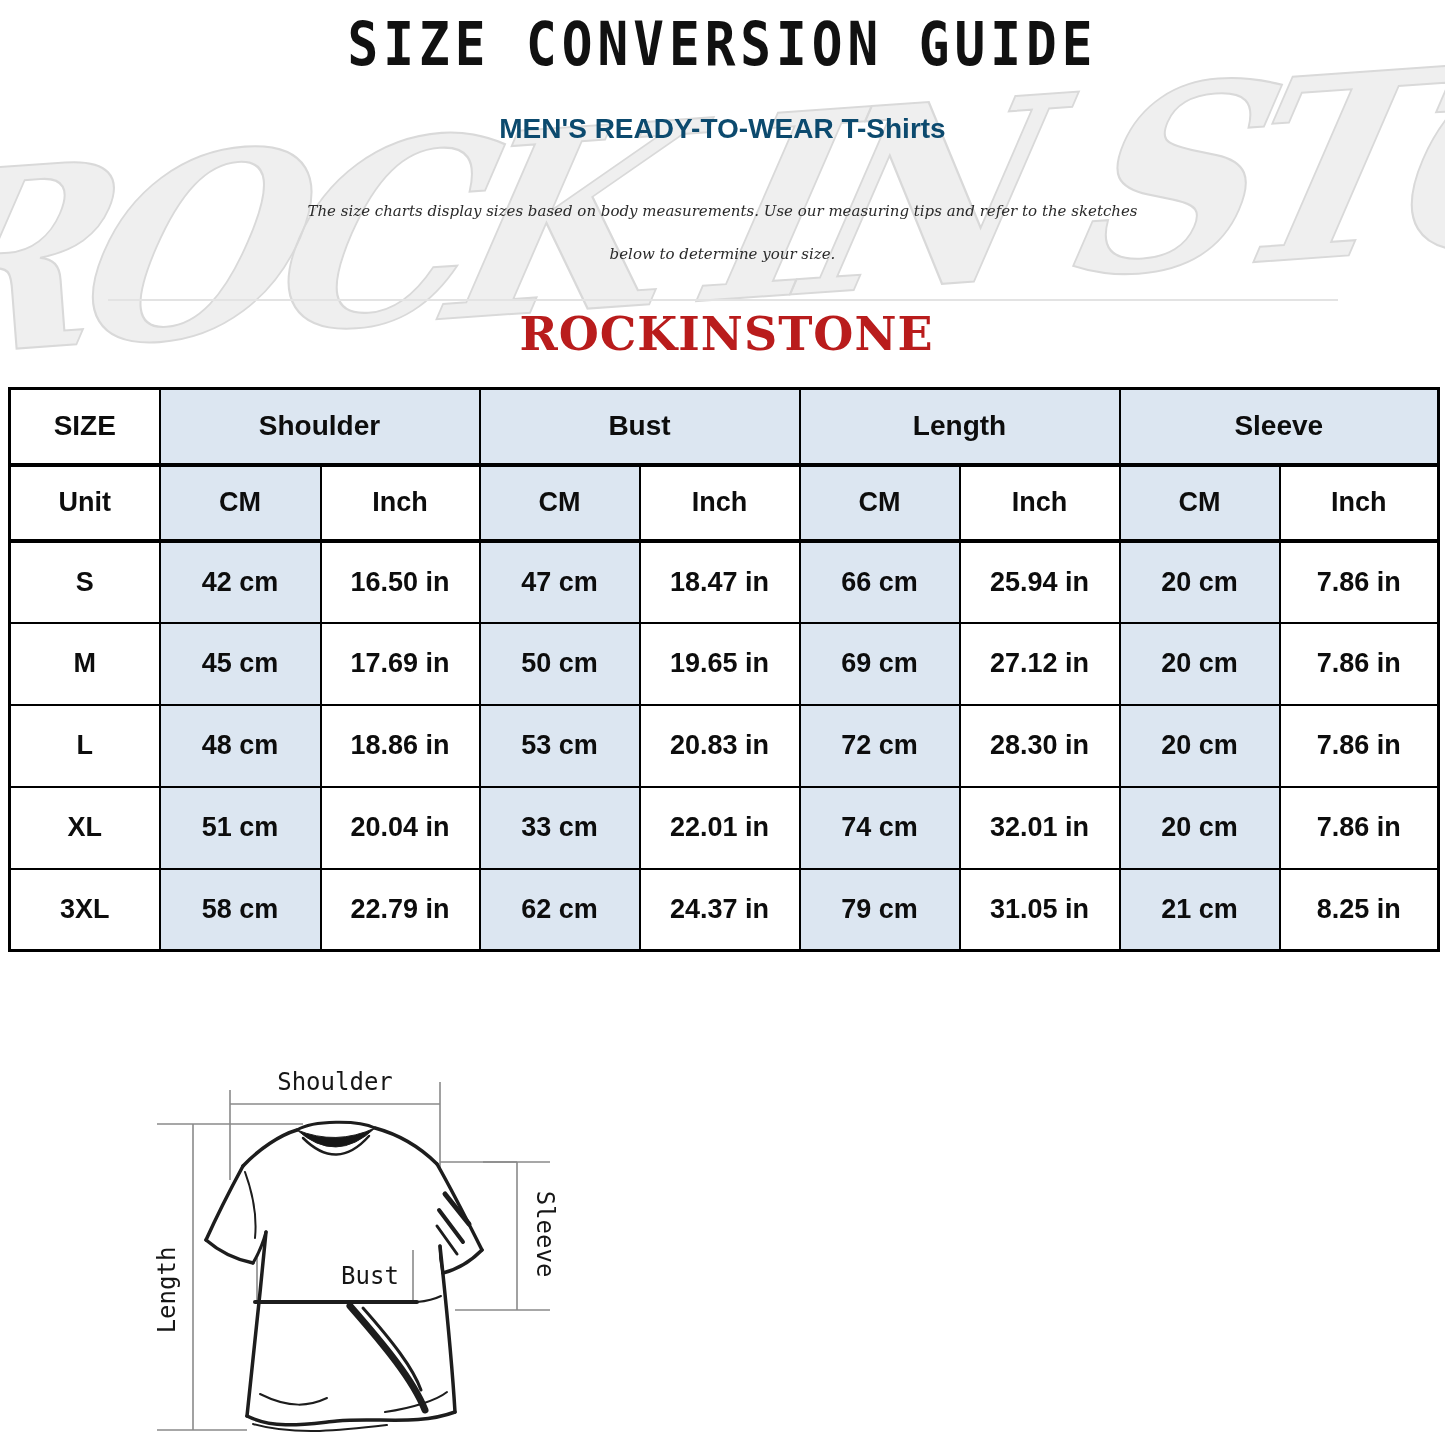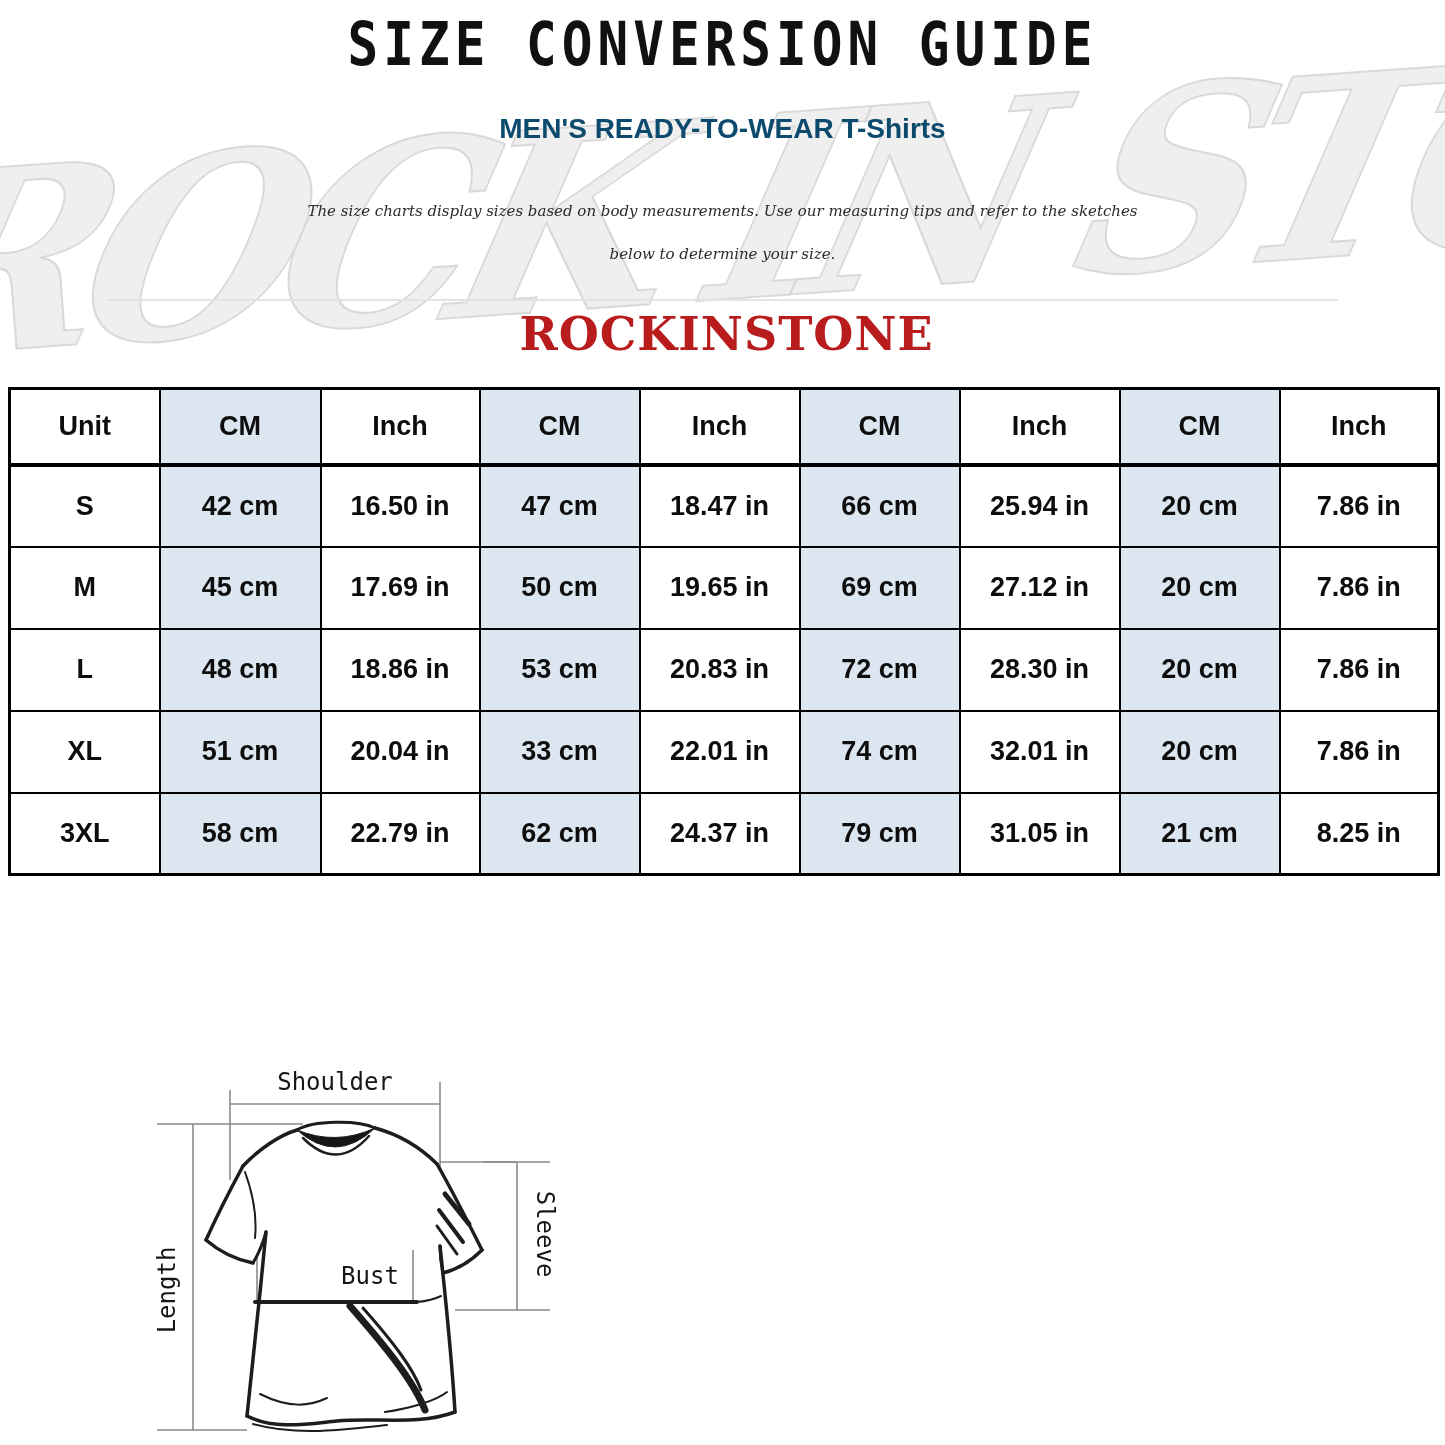--- a/index.html
+++ b/index.html
@@ -148,20 +148,27 @@
         <col style="width:161px">
         <col style="width:159px">
       <col style="width:160px">
         <col style="width:160px">
         <col style="width:160px">
       <col style="width:160px">
         <col style="width:160px">
         <col style="width:159px">
     </colgroup>
     <tbody>
+        <tr class="grp">
+      <td class="wh">SIZE</td>
+      <td class="hl" colspan="2">Shoulder</td>
+      <td class="hl" colspan="2">Bust</td>
+      <td class="hl" colspan="2">Length</td>
+      <td class="hl" colspan="2">Sleeve</td>
+    </tr>
     <tr class="unit">
       <td class="wh">Unit</td>
       <td class="hl">CM</td>
       <td class="wh">Inch</td>
       <td class="hl">CM</td>
       <td class="wh">Inch</td>
       <td class="hl">CM</td>
       <td class="wh">Inch</td>
       <td class="hl">CM</td>
       <td class="wh">Inch</td>

